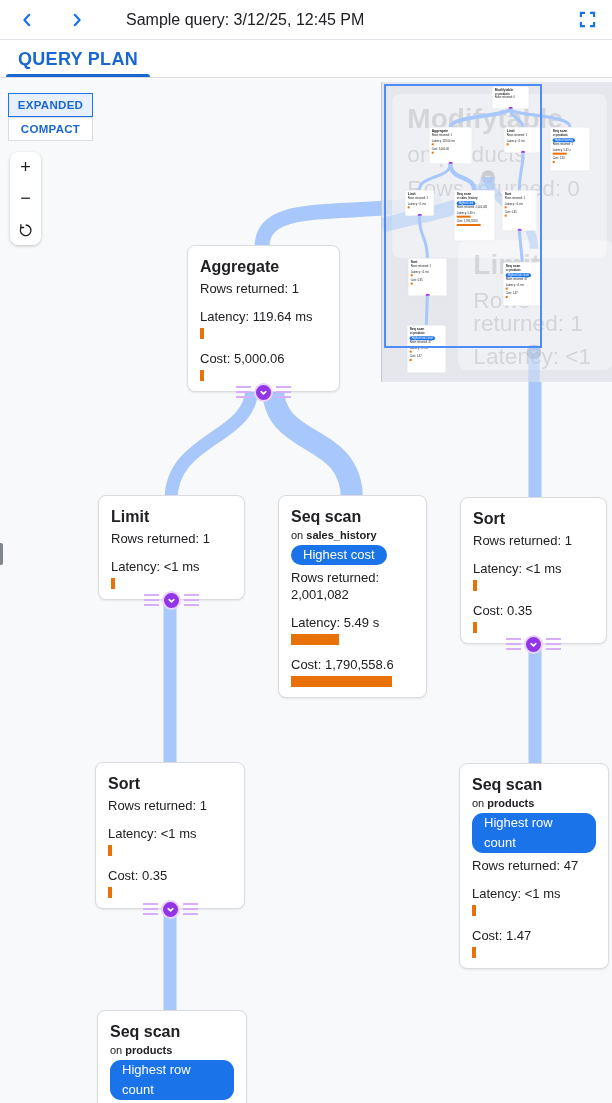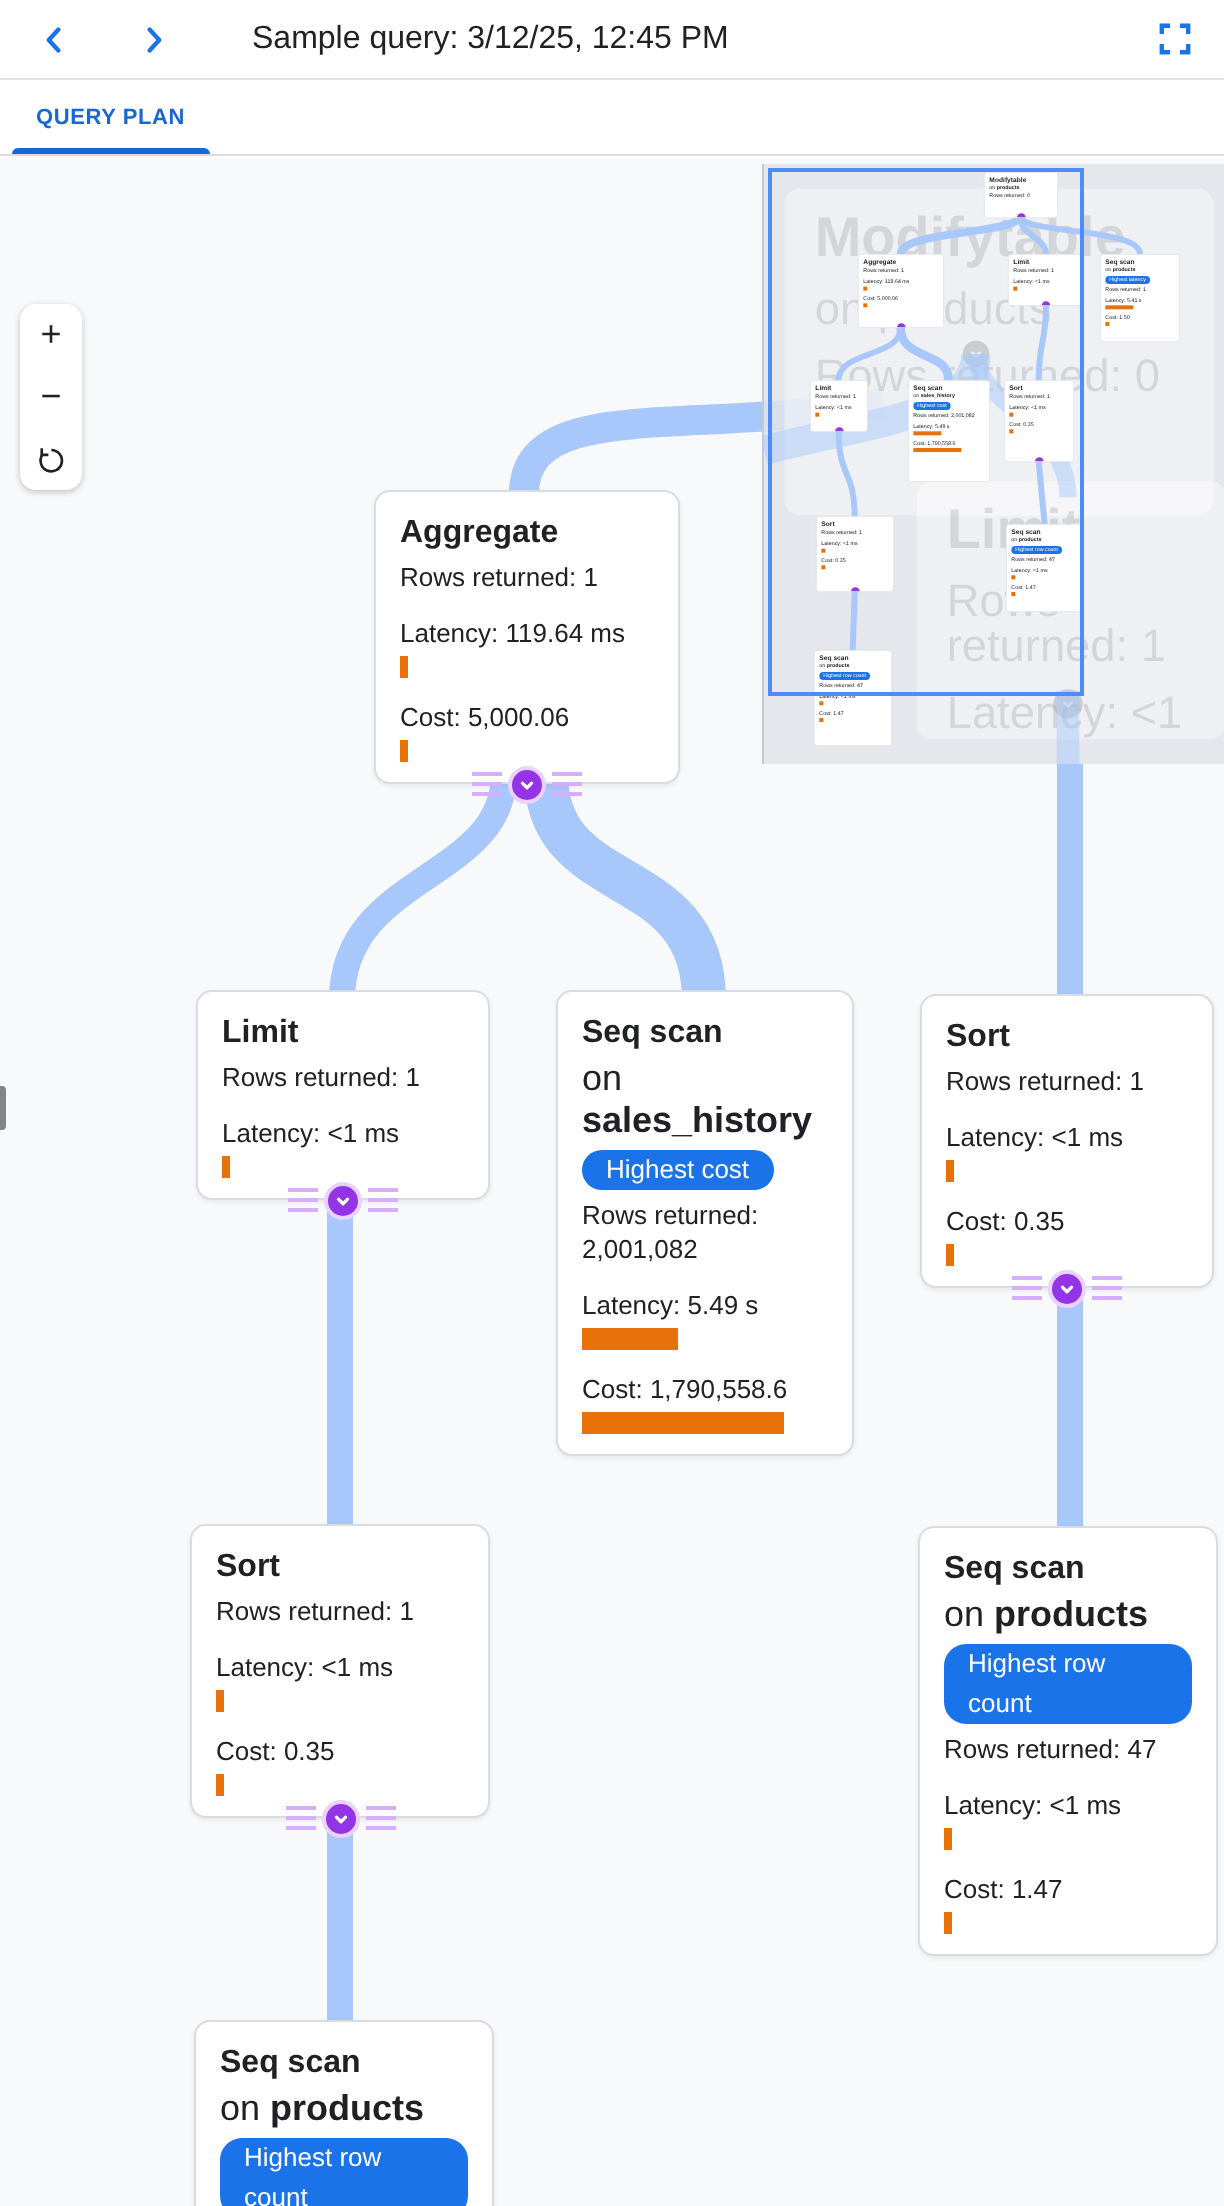--- a/index.html
+++ b/index.html
@@ -9,38 +9,38 @@
   }
   
   .app-header{position:absolute;top:0;left:0;width:612px;height:40px;display:flex;align-items:center;background:#fff;border-bottom:1px solid #e0e3e7;box-sizing:border-box;}
   .icon-btn{background:none;border:none;padding:0;display:flex;align-items:center;justify-content:center;cursor:pointer;}
   .nav-back{margin-left:14px;width:26px;height:26px;}
   .nav-fwd{margin-left:24px;width:26px;height:26px;}
   .header-title{margin-left:36px;font-size:16px;color:#202124;}
   .fullscreen-btn{margin-left:auto;margin-right:13px;width:24px;height:24px;}
   
   .tabbar{position:absolute;top:41px;left:0;width:612px;height:37px;display:flex;align-items:stretch;border-bottom:1px solid #dadce0;box-sizing:border-box;background:#fff;padding-left:6px;}
-  .tab{position:relative;display:flex;align-items:center;padding:0 12px;margin-right:12px;font-size:11px;font-weight:bold;letter-spacing:.3px;color:#5f6368;background:none;border:none;cursor:pointer;font-family:inherit;}
+  .tab{position:relative;display:flex;align-items:center;padding:0 12px;margin-right:12px;font-size:18px;font-weight:bold;letter-spacing:.3px;color:#5f6368;background:none;border:none;cursor:pointer;font-family:inherit;}
   .tab.active{color:#1967d2;}
   .tab.active::after{content:"";position:absolute;left:0;right:0;bottom:0;height:3px;background:#1967d2;border-radius:3px 3px 0 0;}
   
   .canvas{position:absolute;top:79px;left:0;width:612px;height:1024px;background:#f8f9fa;overflow:hidden;}
   .edges{position:absolute;left:0;top:0;z-index:1;}
   .scroll-mark{position:absolute;left:0;top:464px;width:3px;height:22px;background:#80868b;border-radius:0 2px 2px 0;z-index:5;}
   
   .view-toggle{position:absolute;left:8px;top:14px;z-index:6;display:flex;flex-direction:column;width:85px;}
   .vt-btn{font-family:inherit;font-size:11.5px;font-weight:bold;letter-spacing:.3px;color:#1967d2;height:24px;border:1px solid #dadce0;background:#fff;cursor:pointer;padding:0;}
   .vt-btn.active{background:#e8f0fe;border:1px solid #1a73e8;}
   
   .zoom-ctrl{position:absolute;left:10px;top:73px;width:31px;z-index:6;background:#fff;border-radius:8px;box-shadow:0 1px 3px rgba(60,64,67,.3);display:flex;flex-direction:column;overflow:hidden;}
   .zoom-btn{height:31px;background:none;border:none;cursor:pointer;font-family:inherit;font-size:18px;color:#202124;line-height:31px;padding:0;display:flex;align-items:center;justify-content:center;}
   
   .plan-node{position:absolute;z-index:3;background:#fff;border:1px solid #dadce0;border-radius:8px;padding:10px 12px;box-sizing:border-box;box-shadow:0 1px 2px rgba(60,64,67,.1);}
   .node-title{font-size:16px;font-weight:bold;color:#202124;margin-top:2px;}
-  .node-sub{font-size:18px;color:#202124;margin-top:3px;}
+  .node-sub{font-size:11px;color:#202124;margin-top:3px;}
   .node-sub b{font-weight:bold;}
   .node-badge{display:inline-block;background:#1a73e8;color:#fff;font-size:13px;line-height:20px;padding:0 12px;border-radius:11px;margin-top:4px;}
   .node-rows{font-size:13px;color:#202124;margin-top:4px;line-height:17px;}
   .node-metric{font-size:13px;color:#202124;margin-top:11px;line-height:17px;}
   .bar{height:11px;background:#e8710a;margin-top:3px;}
   
   .connector{position:absolute;left:50%;bottom:-12px;transform:translateX(-50%);width:58px;height:21px;display:flex;align-items:center;justify-content:center;gap:3px;z-index:4;}
   .rib{width:15px;height:13px;background:repeating-linear-gradient(to bottom,#d7aefb 0 2px,rgba(215,174,251,0) 2px 5px);}
   .cdot{width:19px;height:19px;border-radius:50%;background:#9334e6;border:2px solid #e9d2fd;box-sizing:border-box;display:flex;align-items:center;justify-content:center;}
   
@@ -91,20 +91,24 @@
   <svg class="edges" width="612" height="1024" id="edgeSvg">
       <path d="M442,122 C350,140 262,118 262,168" fill="none" stroke="#a8c7fa" stroke-width="15"></path>
       <path d="M252,308 C252,361 171,358 171,421" fill="none" stroke="#a8c7fa" stroke-width="13"></path>
       <path d="M273,308 C273,371 352,351 352,421" fill="none" stroke="#a8c7fa" stroke-width="22"></path>
       <path d="M535,303 L535,425" fill="none" stroke="#a8c7fa" stroke-width="13"></path>
       <path d="M535,555 L535,687" fill="none" stroke="#a8c7fa" stroke-width="13"></path>
       <path d="M170,516 L170,685" fill="none" stroke="#a8c7fa" stroke-width="13"></path>
       <path d="M170,820 L170,933" fill="none" stroke="#a8c7fa" stroke-width="13"></path>
     </svg>
 
+  <div class="view-toggle">
+    <button class="vt-btn active">EXPANDED</button>
+    <button class="vt-btn">COMPACT</button>
+  </div>
 
   <div class="zoom-ctrl">
     <button class="zoom-btn">
         <span>+</span>
       </button>
     <button class="zoom-btn">
         <span>−</span>
       </button>
     <button class="zoom-btn">
       <svg width="16" height="16" viewBox="0 0 24 24">

